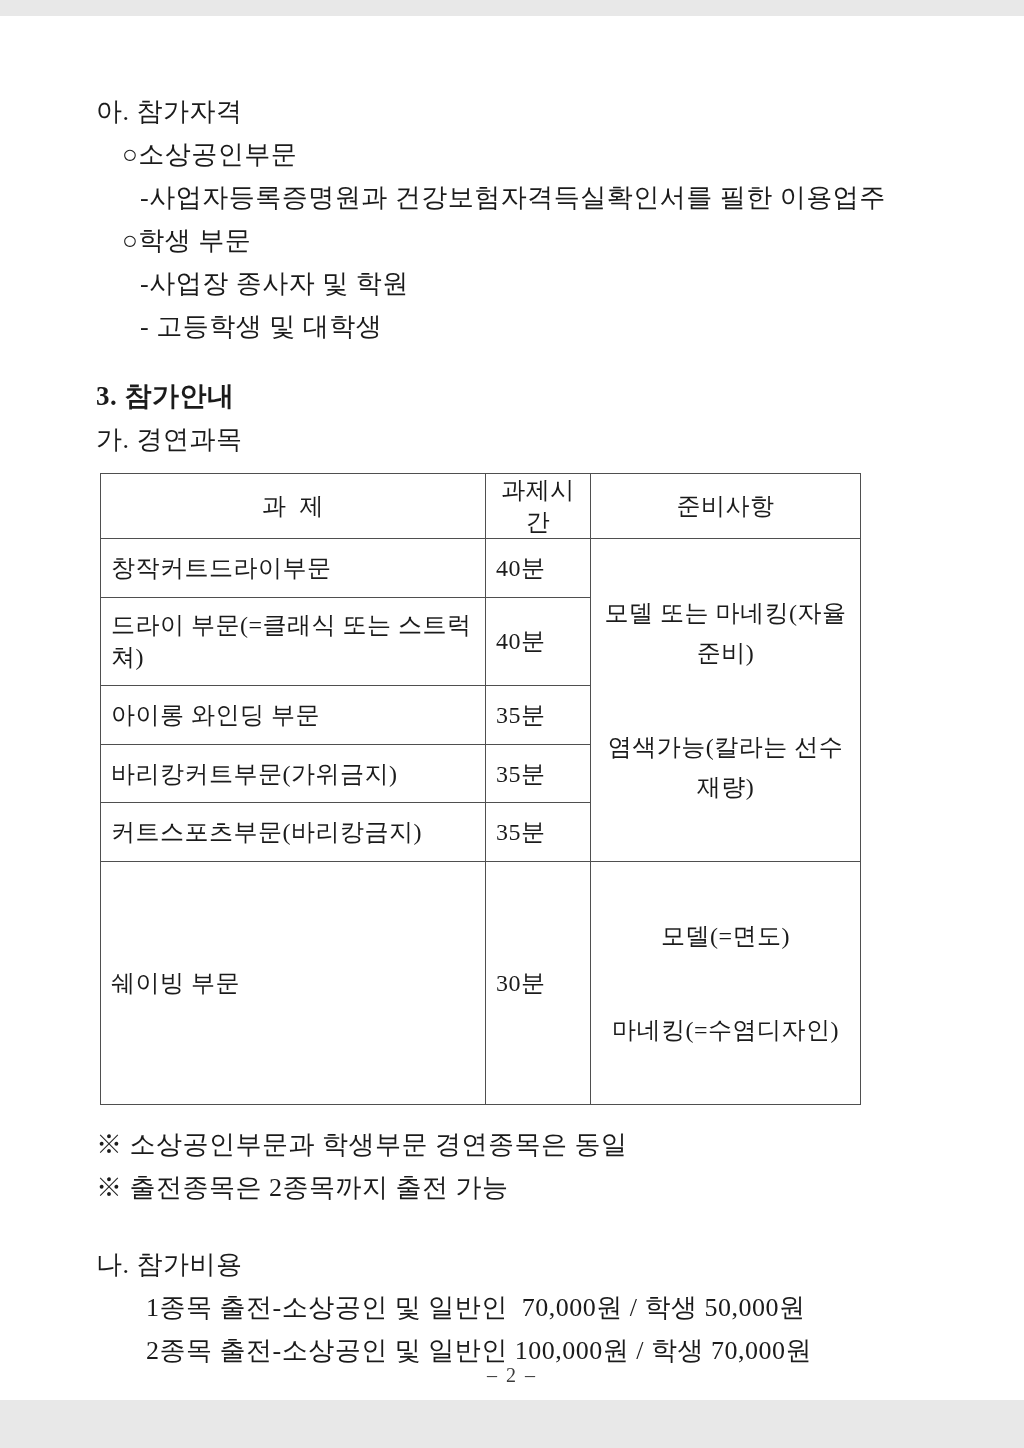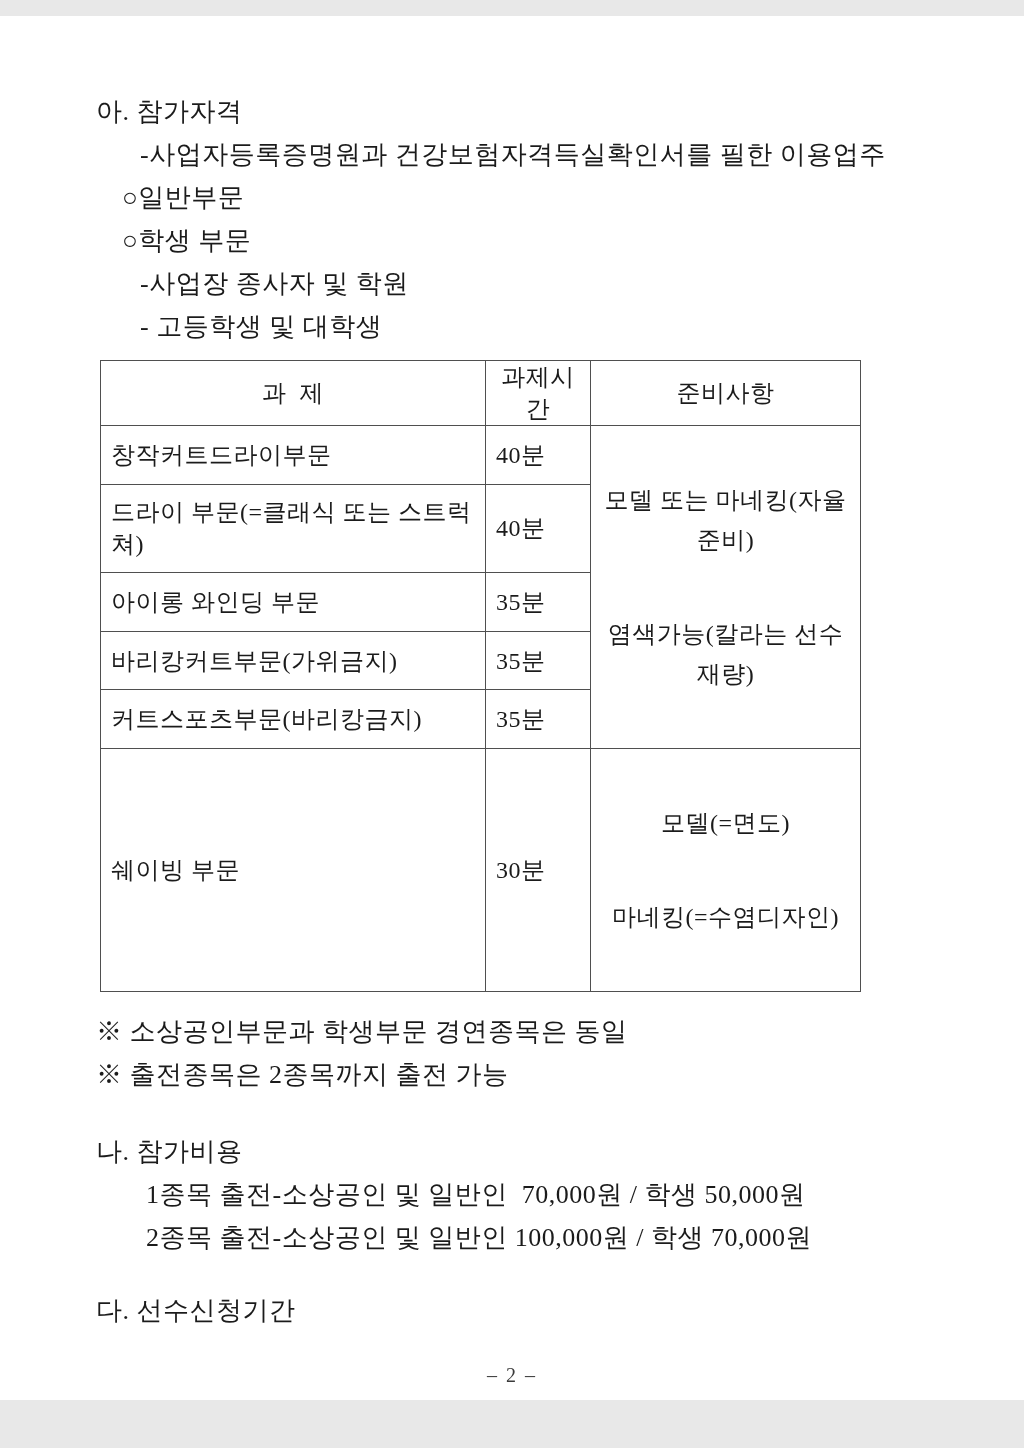--- a/index.html
+++ b/index.html
@@ -70,26 +70,28 @@
     letter-spacing:2px;
   }
 </style>
 </head>
 <body>
 
 <div class="page">
   <div class="content">
 
     <div class="line">아. 참가자격</div>
+    <div class="line ind1">○소상공인부문</div>
     <div class="line ind2">-사업자등록증명원과 건강보험자격득실확인서를 필한 이용업주</div>
-    <div class="line ind1">○일반부문</div>
     <div class="line ind1">○학생 부문</div>
     <div class="line ind2">-사업장 종사자 및 학원</div>
     <div class="line ind2">- 고등학생 및 대학생</div>
 
+    <div class="section-heading-bold">3. 참가안내</div>
+    <div class="line">가. 경연과목</div>
 
     <table class="subjects">
       <colgroup>
         <col class="c-subject">
           <col class="c-time">
           <col class="c-prep">
       </colgroup>
       <tbody>
           <tr class="hdr">
         <th>과  제</th>

